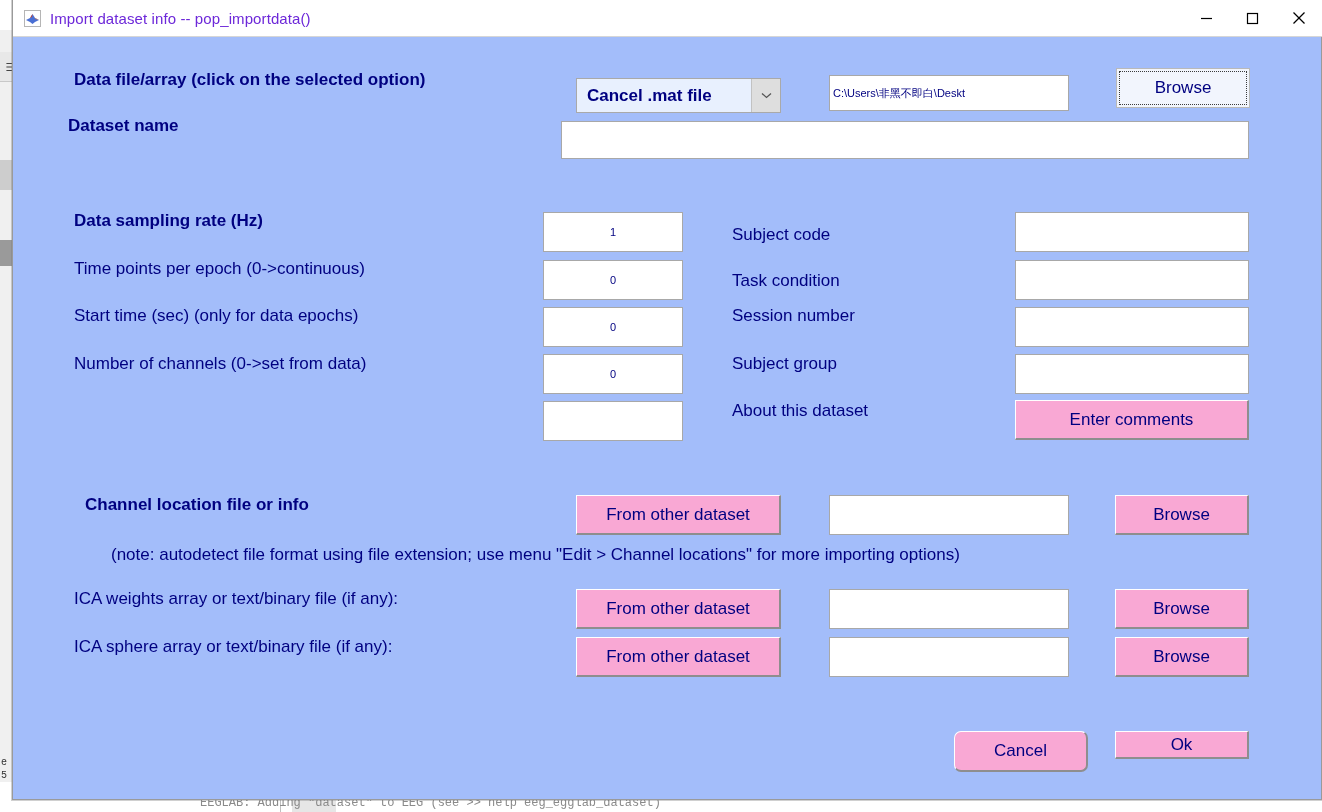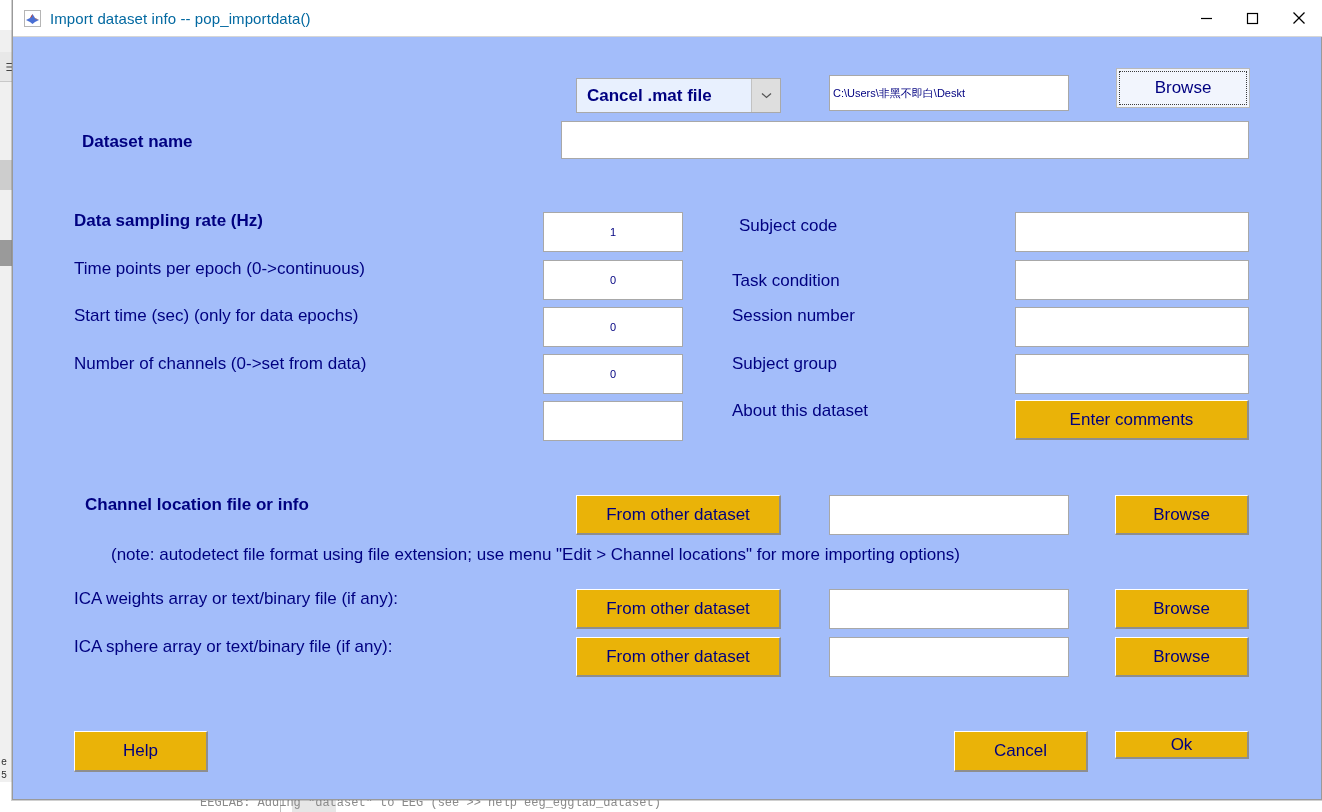--- a/index.html
+++ b/index.html
@@ -82,21 +82,21 @@
   #app-icon {
     width: 17px; height: 17px; margin-left: 11px; margin-right: 9px;
     position: relative; flex: 0 0 auto;
     background: #ffffff; border: 1px solid #b5b5b5;
     overflow: hidden;
   }
   #app-icon .wave {
     position: absolute; left: 1px; top: 2px; width: 13px; height: 12px;
   }
   #title-text {
-    font-size: 15px; color: #0369a1; white-space: nowrap;
+    font-size: 15px; color: #6d28d9; white-space: nowrap;
     letter-spacing: 0.1px;
   }
   .win-btns { margin-left: auto; display: flex; height: 37px; }
   .win-btn {
     width: 46px; height: 37px; display: flex;
     align-items: center; justify-content: center;
     color: #000;
   }
   .win-btn:last-child { width: 48px; }
   .win-btn svg { display: block; }
@@ -115,21 +115,21 @@
     border: 1px solid #a8a8a8;
     font-size: 11px; color: #000080;
     display: flex; align-items: center;
     font-family: Liberation Sans, sans-serif;
   }
   .tfield.center { justify-content: center; }
   .tfield span { padding: 0 3px; white-space: nowrap; overflow: hidden; }
 
   .btn {
     position: absolute;
-    background: #eab308;
+    background: #f9a8d4;
     border-top: 1px solid #ffffff;
     border-left: 1px solid #ffffff;
     border-right: 2px solid #8e8e8e;
     border-bottom: 2px solid #8e8e8e;
     color: #000080; font-size: 17px;
     display: flex; align-items: center; justify-content: center;
     font-family: "Liberation Sans", sans-serif;
     white-space: nowrap;
   }
   .btn.focusring { border: 1px solid #b9b9b9; background: #f2f5fd; }
@@ -230,39 +230,40 @@
         <svg width="14" height="14" viewBox="0 0 14 14">
           <line x1="1.5" y1="1.5" x2="12.5" y2="12.5" stroke="#000" stroke-width="1.2"></line>
           <line x1="12.5" y1="1.5" x2="1.5" y2="12.5" stroke="#000" stroke-width="1.2"></line>
         </svg>
       </div>
     </div>
   </div>
 
   <div id="body">
 
+    <div class="lbl b" style="left:61px; top:33px;">Data file/array (click on the selected option)</div>
 
     <div class="combo" style="left:563px; top:41px; width:205px; height:35px;">
       <div class="combo-text">Cancel .mat file</div>
       <div class="combo-arrow">
         <svg width="11" height="7" viewBox="0 0 11 7">
           <path d="M1 1.5 L5.5 5.5 L10 1.5" fill="none" stroke="#555" stroke-width="1.3"></path>
         </svg>
       </div>
     </div>
 
     <div class="tfield" style="left:816px; top:38px; width:240px; height:36px;">
       <span>C:\Users\非黑不即白\Deskt</span>
     </div>
 
     <div class="btn focusring" style="left:1103px; top:31px; width:134px; height:40px;">
       <span>Browse</span>
     </div>
 
-    <div class="lbl b" style="left:69px; top:79px;margin-top:16px;">Dataset name</div>
+    <div class="lbl b" style="left:55px; top:79px;">Dataset name</div>
     <div class="tfield" style="left:548px; top:84px; width:688px; height:38px;">
       <span></span>
     </div>
 
     <div class="lbl b" style="left:61px; top:174px;">Data sampling rate (Hz)</div>
     <div class="tfield center" style="left:530px; top:175px; width:140px; height:40px;">
       <span>1</span>
     </div>
 
     <div class="lbl" style="left:61px; top:222px;">Time points per epoch (0-&gt;continuous)</div>
@@ -277,21 +278,21 @@
 
     <div class="lbl" style="left:61px; top:317px;text-align:right;">Number of channels (0-&gt;set from data)</div>
     <div class="tfield center" style="left:530px; top:317px; width:140px; height:40px;">
       <span>0</span>
     </div>
 
     <div class="tfield center" style="left:530px; top:364px; width:140px; height:40px;">
       <span></span>
     </div>
 
-    <div class="lbl" style="left:719px; top:179px;margin-left:7px;">Subject code</div>
+    <div class="lbl" style="left:719px; top:188px;">Subject code</div>
     <div class="tfield" style="left:1002px; top:175px; width:234px; height:40px;">
       <span></span>
     </div>
 
     <div class="lbl" style="left:719px; top:234px;">Task condition</div>
     <div class="tfield" style="left:1002px; top:223px; width:234px; height:40px;">
       <span></span>
     </div>
 
     <div class="lbl" style="left:719px; top:269px;">Session number</div>
@@ -337,24 +338,21 @@
     <div class="btn" style="left:563px; top:600px; width:205px; height:40px;">
       <span>From other dataset</span>
     </div>
     <div class="tfield" style="left:816px; top:600px; width:240px; height:40px;">
       <span></span>
     </div>
     <div class="btn" style="left:1102px; top:600px; width:134px; height:40px;">
       <span>Browse</span>
     </div>
 
-    <div class="btn" style="left:61px; top:694px; width:134px; height:41px;">
-      <span>Help</span>
-    </div>
-    <div class="btn" style="left:941px; top:694px; width:134px; height:41px;">
+    <div class="btn" style="left:941px; top:694px; width:134px; height:41px;border-radius:7px;">
       <span>Cancel</span>
     </div>
     <div class="btn" style="left:1102px; top:694px; width:134px; height:28px;">
       <span>Ok</span>
     </div>
 
   </div>
 </div>
 
 </body></html>

